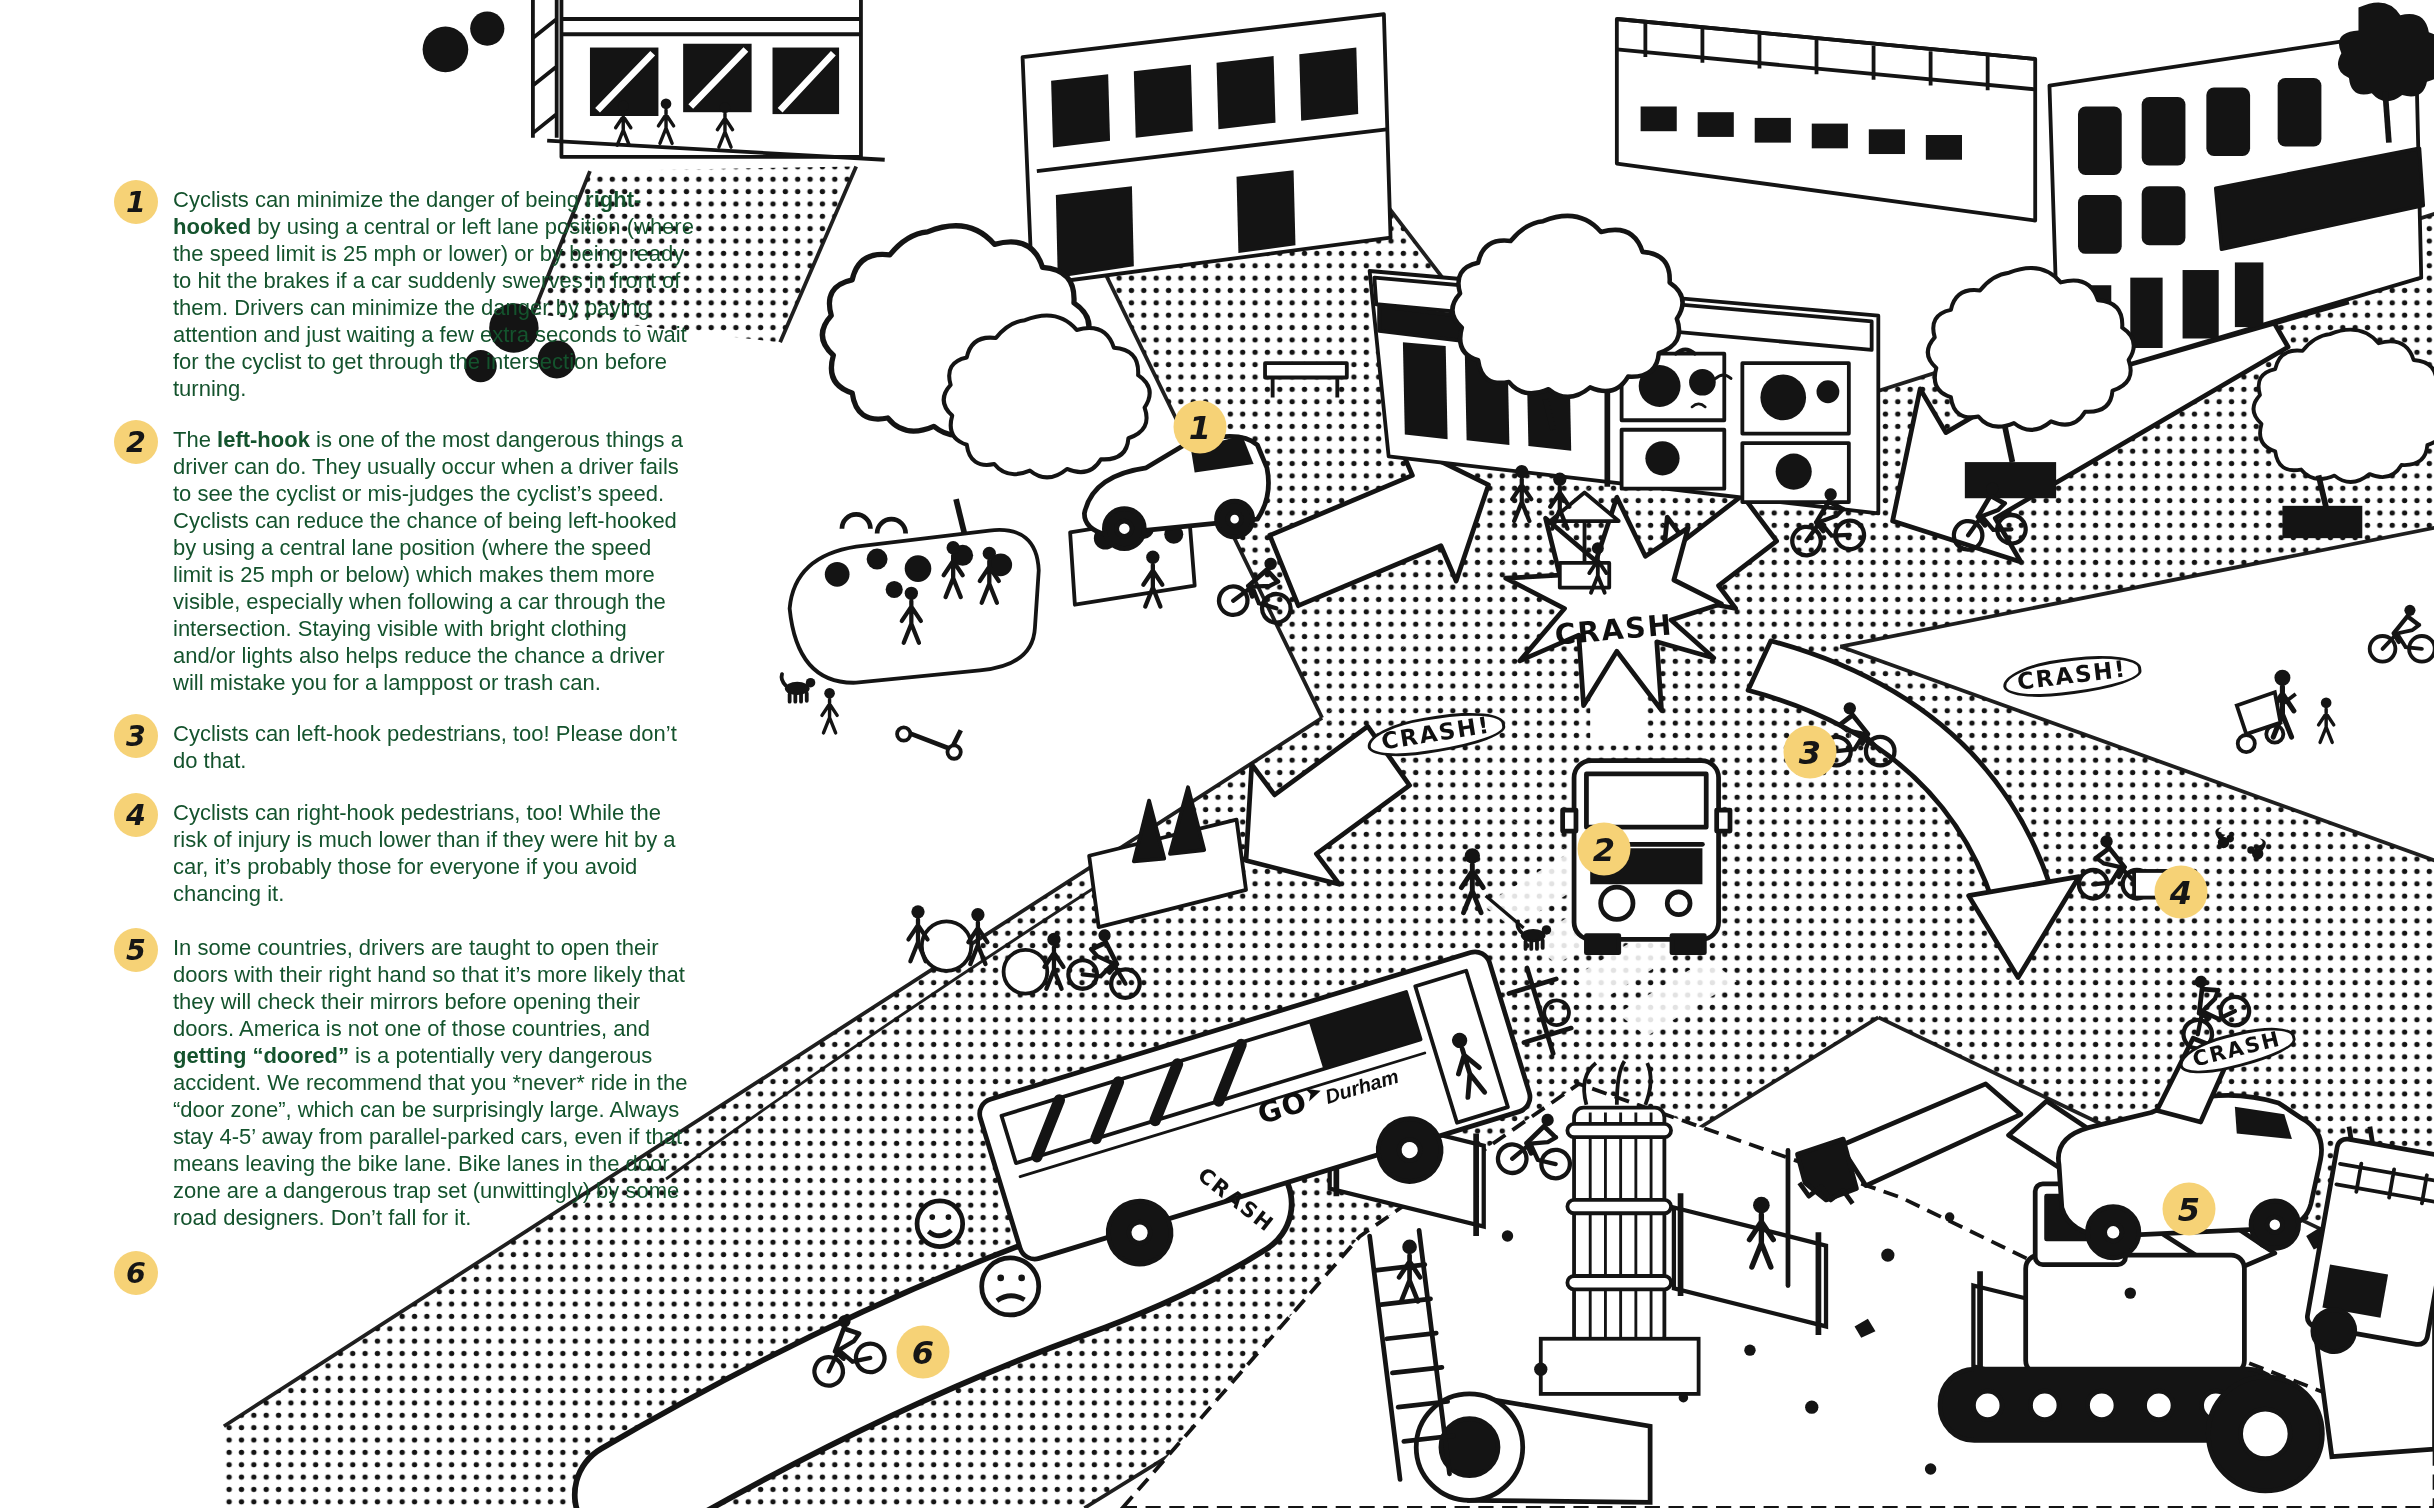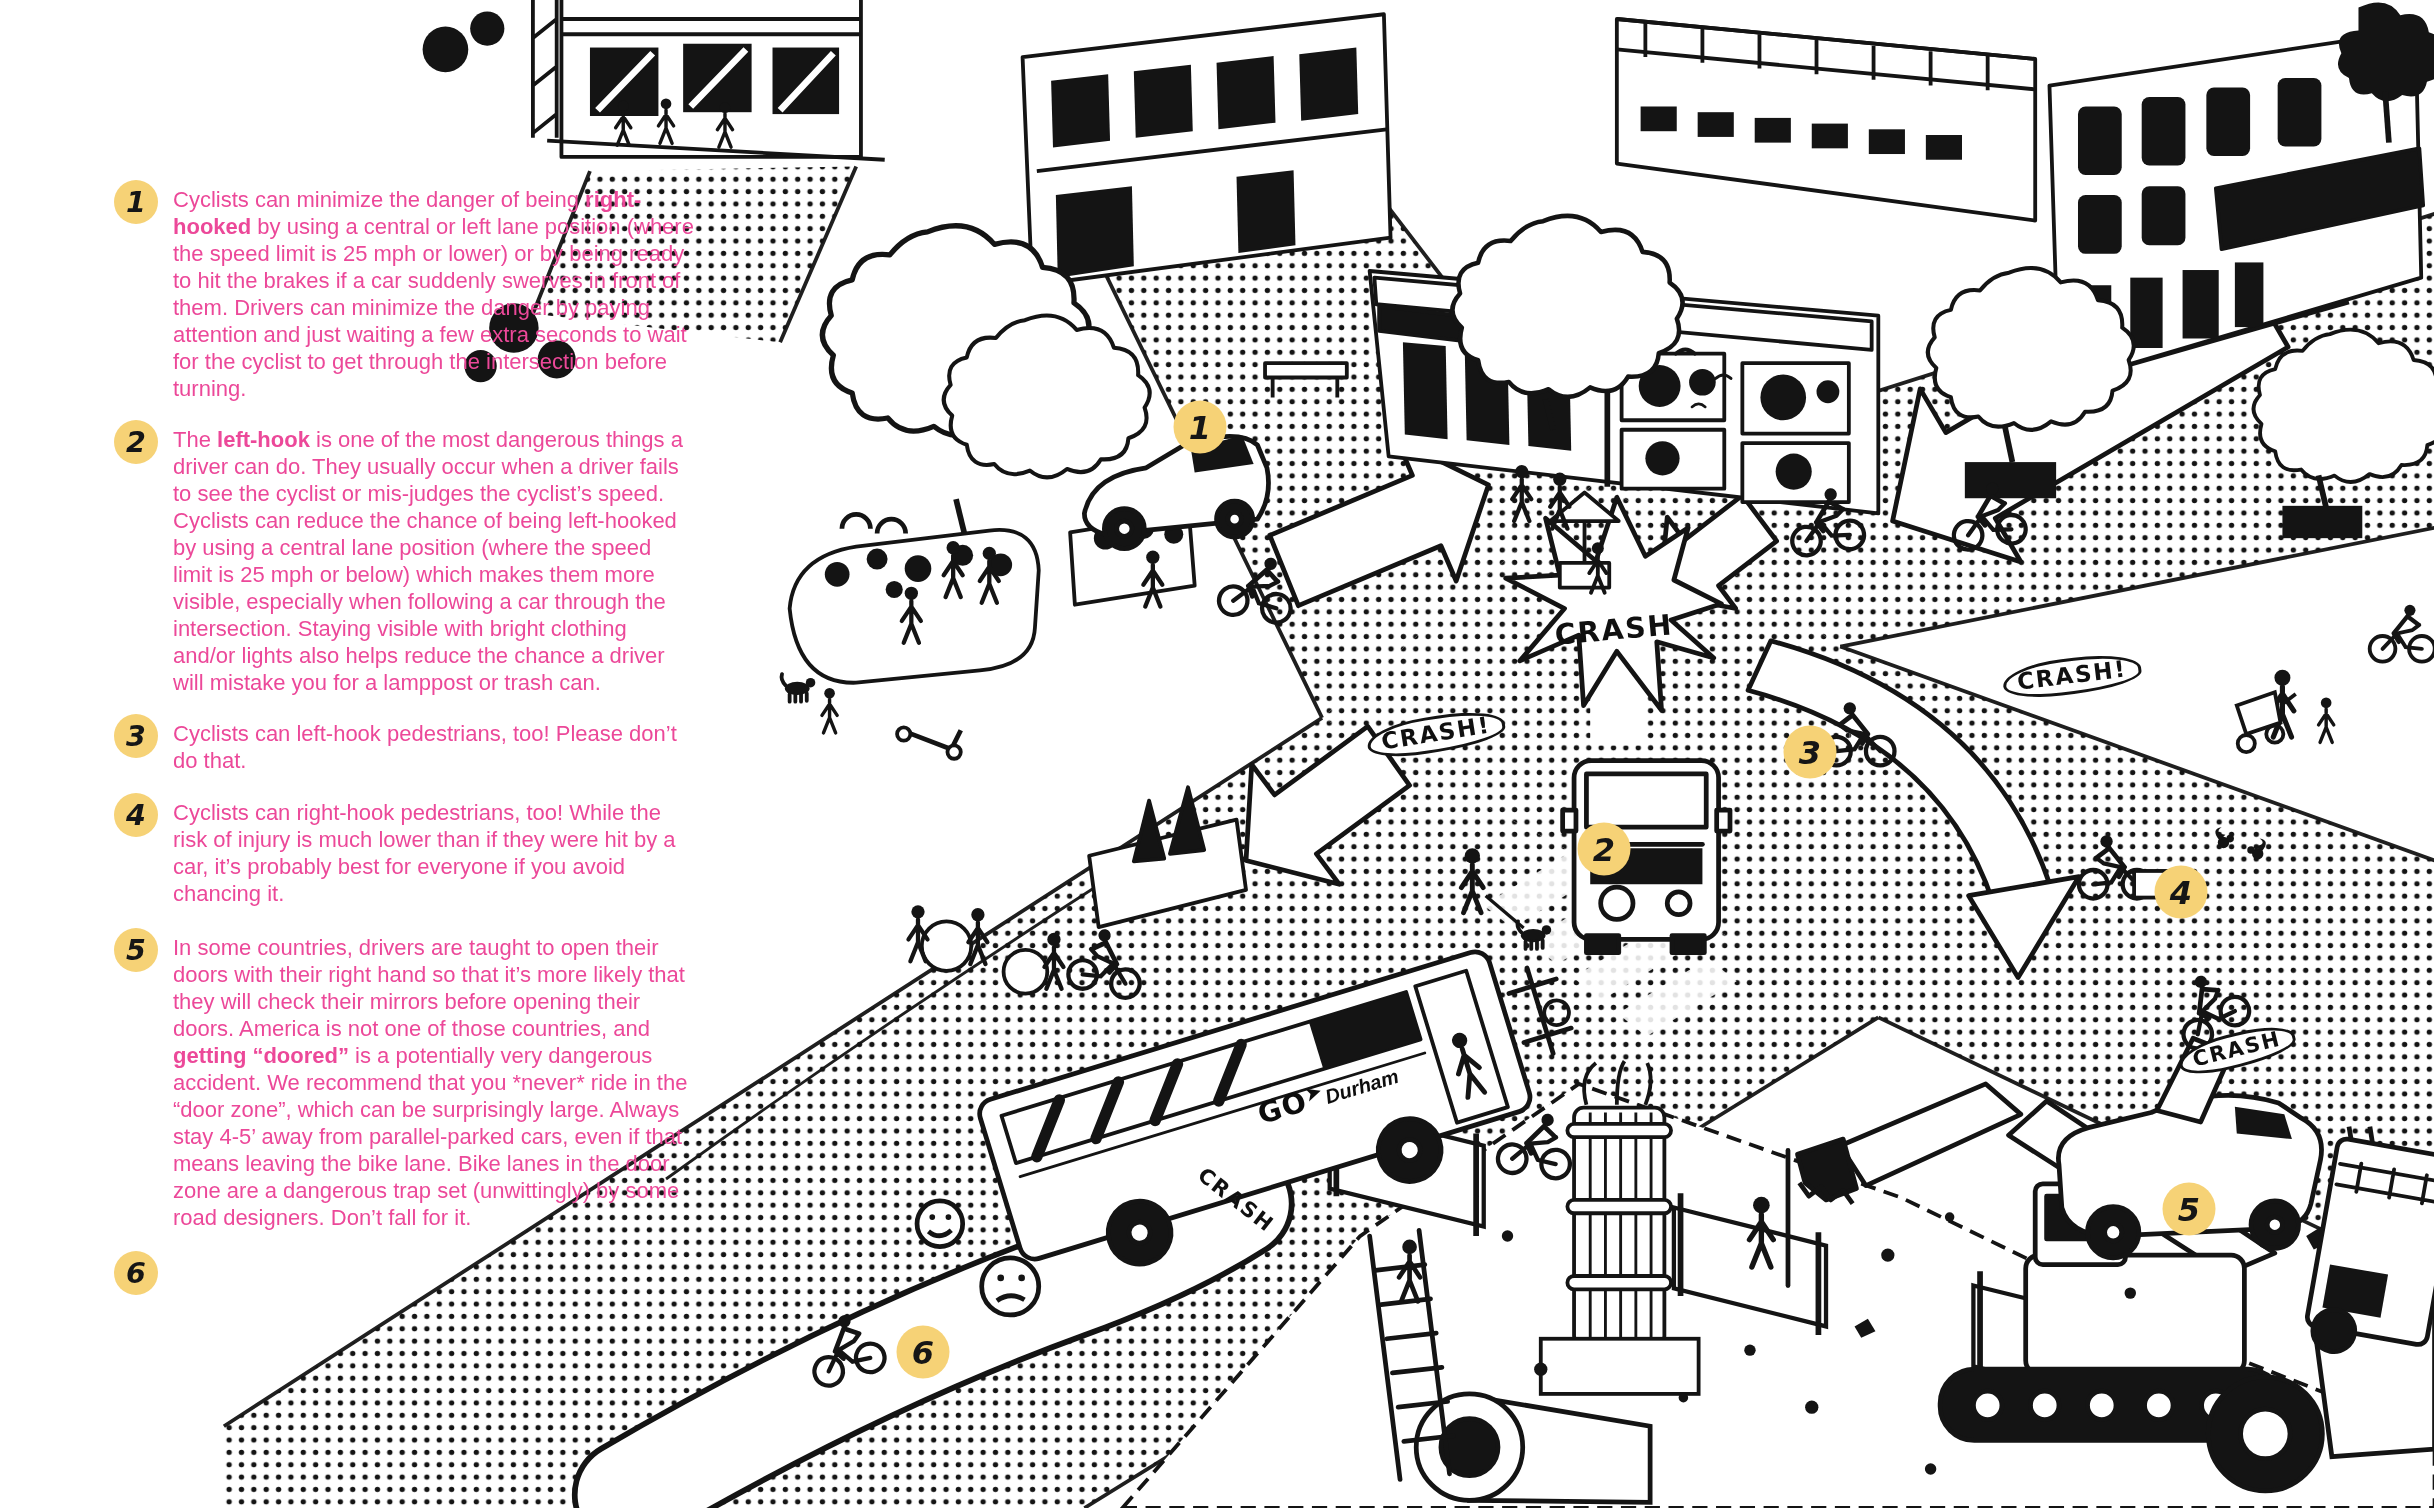--- a/index.html
+++ b/index.html
@@ -11,21 +11,21 @@
   .scene-svg{position:absolute;left:0;top:0;width:2435px;height:1508px;}
   
   .notes{position:absolute;left:114px;top:0;width:582px;height:1508px;list-style:none;margin:0;padding:0;}
   .note{position:absolute;left:0;display:flex;align-items:flex-start;gap:15px;}
   .note-badge{
     flex:0 0 44px;width:44px;height:44px;border-radius:50%;
     background:var(--yellow);color:#161616;margin-top:-5.7px;
     display:flex;align-items:center;justify-content:center;
     font:italic 700 28.5px "DejaVu Sans",sans-serif;
   }
-  .note-text{margin:0;width:521px;font-size:22px;line-height:27px;color:#ec4899;}
+  .note-text{margin:0;width:521px;font-size:22px;line-height:27px;color:#14532d;}
   .note-text b{font-weight:700;}
   
   .scene-badge{
     position:absolute;width:53px;height:53px;border-radius:50%;
     background:var(--yellow);color:#161616;
     display:flex;align-items:center;justify-content:center;
     font:italic 700 32px "DejaVu Sans",sans-serif;
     transform:translate(-50%,-50%);
   }
   .crash{
@@ -464,21 +464,21 @@
       <li class="note" style="top: 426px;">
         <span class="note-badge">2</span>
         <p class="note-text"><span>The </span><b>left-hook</b><span> is one of the most dangerous things a driver can do.  They usually occur when a driver fails to see the cyclist or mis-judges the cyclist’s speed.  Cyclists can reduce the chance of being left-hooked by using a central lane position (where the speed limit is 25 mph or below) which makes them more visible, especially when following a car through the intersection.  Staying visible with bright clothing and/or lights also helps reduce the chance a driver will mistake you for a lamppost or trash can.</span></p>
       </li>
       <li class="note" style="top: 720px;">
         <span class="note-badge">3</span>
         <p class="note-text"><span>Cyclists can left-hook pedestrians, too!  Please don’t do that.</span></p>
       </li>
       <li class="note" style="top: 799px;">
         <span class="note-badge">4</span>
-        <p class="note-text"><span>Cyclists can right-hook pedestrians, too!  While the risk of injury is much lower than if they were hit by a car, it’s probably best for everyone if you avoid chancing it.</span></p>
+        <p class="note-text"><span>Cyclists can right-hook pedestrians, too!  While the risk of injury is much lower than if they were hit by a car, it’s probably those for everyone if you avoid chancing it.</span></p>
       </li>
       <li class="note" style="top: 934px;">
         <span class="note-badge">5</span>
         <p class="note-text"><span>In some countries, drivers are taught to open their doors with their right hand so that it’s more likely that they will check their mirrors before opening their doors.  America is not one of those countries, and </span><b>getting “doored”</b><span> is a potentially very dangerous accident.  We recommend that you *never* ride in the “door zone”, which can be surprisingly large.  Always stay 4-5’ away from parallel-parked cars, even if that means leaving the bike lane.  Bike lanes in the door zone are a dangerous trap set (unwittingly) by some road designers.  Don’t fall for it.</span></p>
       </li>
       <li class="note" style="top: 1257px;">
         <span class="note-badge">6</span>
       </li>
     </ul>
 

